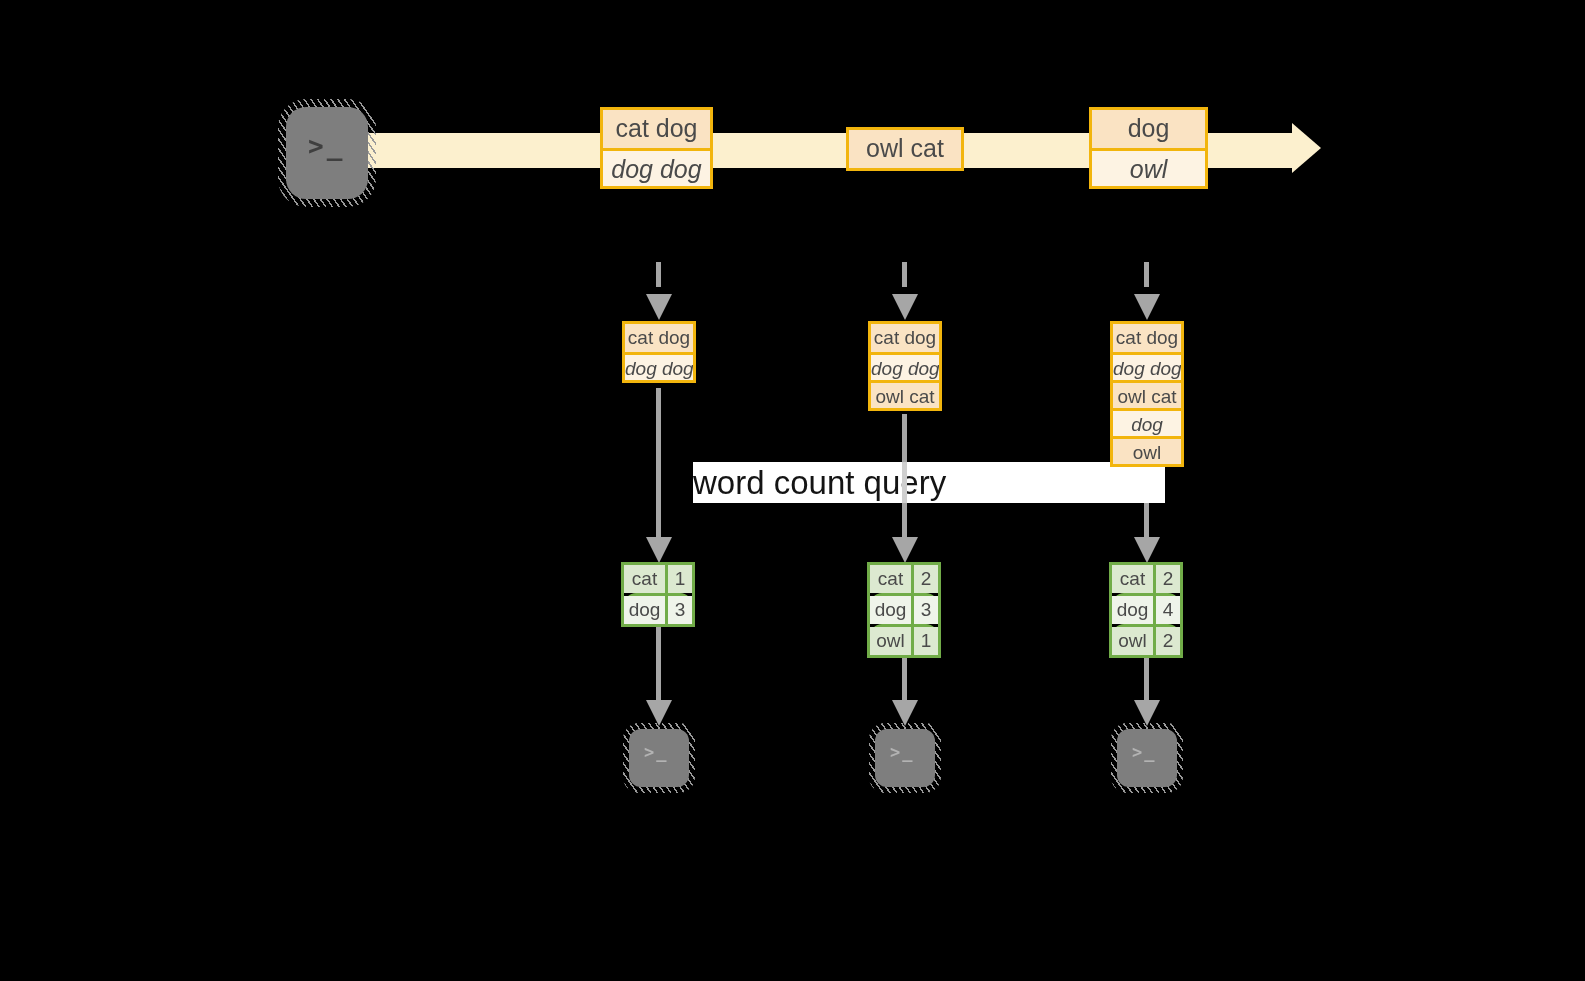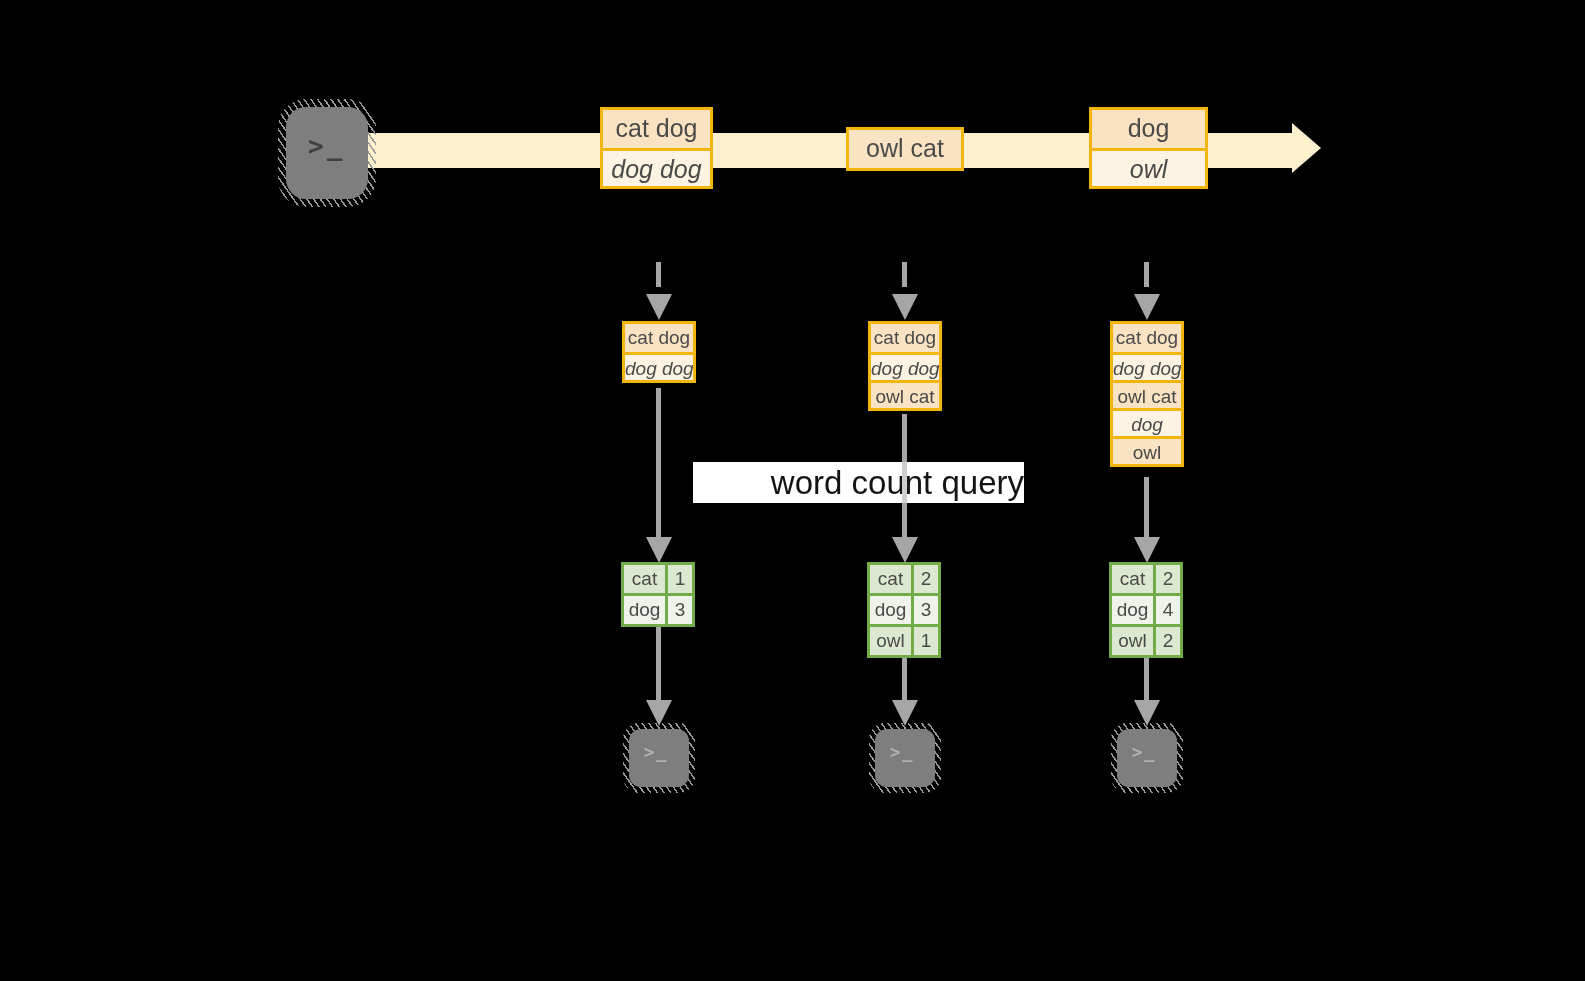--- a/index.html
+++ b/index.html
@@ -16,37 +16,37 @@
   .obox{position:absolute;border:3px solid #F2B50D;box-sizing:border-box;z-index:3;background:#FDF3E3;}
   .orow{box-sizing:border-box;text-align:center;color:#4a4a4a;overflow:hidden;white-space:nowrap;}
   .orow + .orow{border-top:3px solid #F2B50D;}
   .stream-row{height:38px;line-height:37px;font-size:25px;}
   .state-row{height:28px;line-height:27px;font-size:19px;}
   .fill-d{background:#FAE3C3;}
   .fill-l{background:#FDF3E3;font-style:italic;}
 
   
   .gtable{position:absolute;border:3px solid #71AC48;box-sizing:border-box;z-index:3;}
-  .grow{display:flex;}
+  .grow{display:flex;border-radius:12px;}
   .grow + .grow{border-top:3px solid #71AC48;}
   .gcell{height:28px;line-height:27px;font-size:19px;color:#4a4a4a;text-align:center;box-sizing:border-box;}
   .gcell-w{width:44px;border-right:3px solid #71AC48;}
   .gcell-n{width:24px;}
   .g-d{background:#DCE9D0;}
   .g-l{background:#EFF4EA;}
 
   
   .vline{position:absolute;width:5px;background:#A6A6A6;z-index:2;}
   .ahead{position:absolute;width:0;height:0;z-index:2;
          border-left:13px solid transparent;border-right:13px solid transparent;
          border-top:26px solid #A6A6A6;}
 
   
-  .qband{position:absolute;left:693px;top:462px;width:331px;height:41px;background:#fff;z-index:4;
-         text-align:right;line-height:41px;font-size:33px;color:#141414;}
+  .qband{position:absolute;left:693px;top:462px;width:472px;height:41px;background:#fff;z-index:4;
+         text-align:left;line-height:41px;font-size:33px;color:#141414;}
   .qline{position:absolute;left:902px;top:462px;width:5px;height:41px;background:#CFCFCF;z-index:5;}
   .ztop{z-index:6;}
 
   
   .term{position:absolute;background:repeating-linear-gradient(55deg,#9a9a9a 0px,#9a9a9a 1.5px,transparent 1.5px,transparent 5.5px);z-index:3;}
   .term-big{left:278px;top:99px;width:98px;height:108px;border-radius:28px;}
   .term-inner{position:absolute;background:#7E7E7E;}
   .term-big .term-inner{inset:8px;border-radius:20px;}
   .term-sm{width:72px;height:70px;border-radius:16px;top:723px;}
   .term-sm .term-inner{inset:6px;border-radius:12px;}

